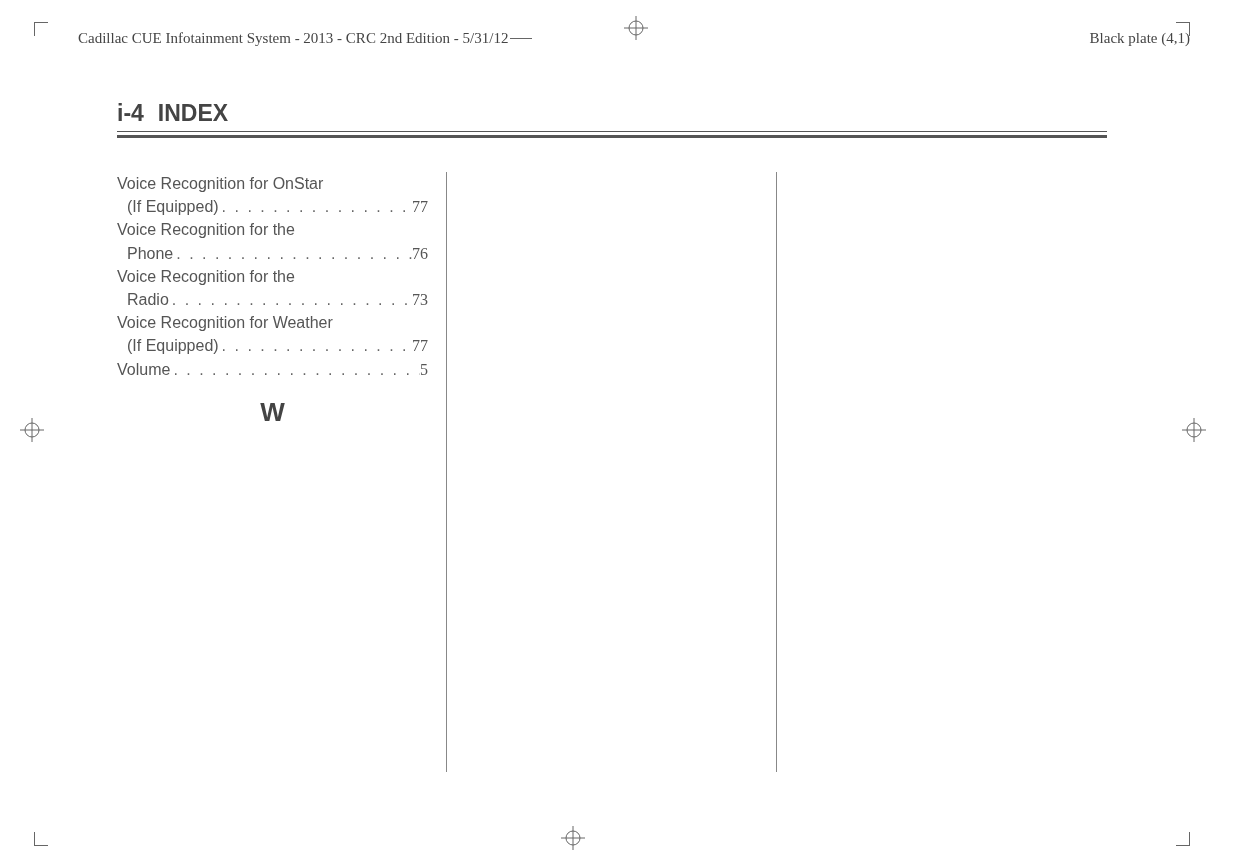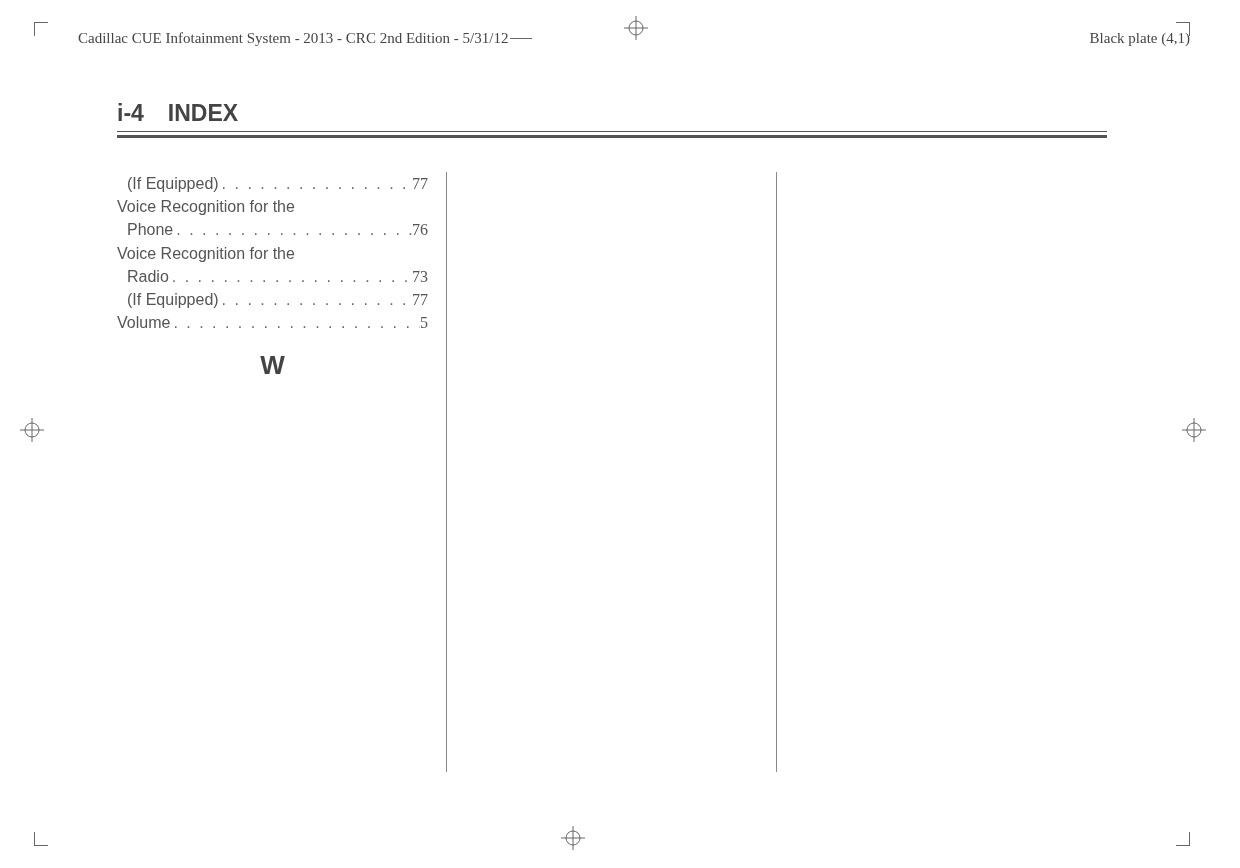--- a/index.html
+++ b/index.html
@@ -59,21 +59,21 @@
     .c-br::after  { bottom: 0; right: 0; width: 14px; height: 1px; }
     .page-area {
       position: absolute;
       top: 100px;
       left: 117px;
       width: 990px;
     }
     .title-row {
       display: flex;
       align-items: baseline;
-      gap: 24px;
+      gap: 14px;
       padding-bottom: 4px;
       border-bottom: 1px solid #555;
       margin-bottom: 3px;
     }
     .title-underline2 {
       height: 3px;
       background: #555;
       margin-bottom: 34px;
     }
     .page-num { font-size: 23px; font-weight: bold; color: #444; }
@@ -166,20 +166,23 @@
   <div class="title-row">
     <span class="page-num">i-4</span>
     <span class="page-title">INDEX</span>
   </div>
   <div class="title-underline2"></div>
 
   <div class="columns">
     <div class="col">
 
       <div class="entry">
+        <div class="entry-line">
+            <span class="entry-text">Voice Recognition for OnStar</span>
+          </div>
         <div class="entry-line indent">
           <span class="entry-text">(If Equipped)</span>
           <span class="dots"></span>
           <span class="entry-page">77</span>
         </div>
       </div>
 
       <div class="entry">
         <div class="entry-line">
             <span class="entry-text">Voice Recognition for the</span>
@@ -196,20 +199,23 @@
             <span class="entry-text">Voice Recognition for the</span>
           </div>
         <div class="entry-line indent">
           <span class="entry-text">Radio</span>
           <span class="dots"></span>
           <span class="entry-page">73</span>
         </div>
       </div>
 
       <div class="entry">
+        <div class="entry-line">
+            <span class="entry-text">Voice Recognition for Weather</span>
+          </div>
         <div class="entry-line indent">
           <span class="entry-text">(If Equipped)</span>
           <span class="dots"></span>
           <span class="entry-page">77</span>
         </div>
       </div>
 
       <div class="entry">
         <div class="entry-line">
           <span class="entry-text">Volume</span>

